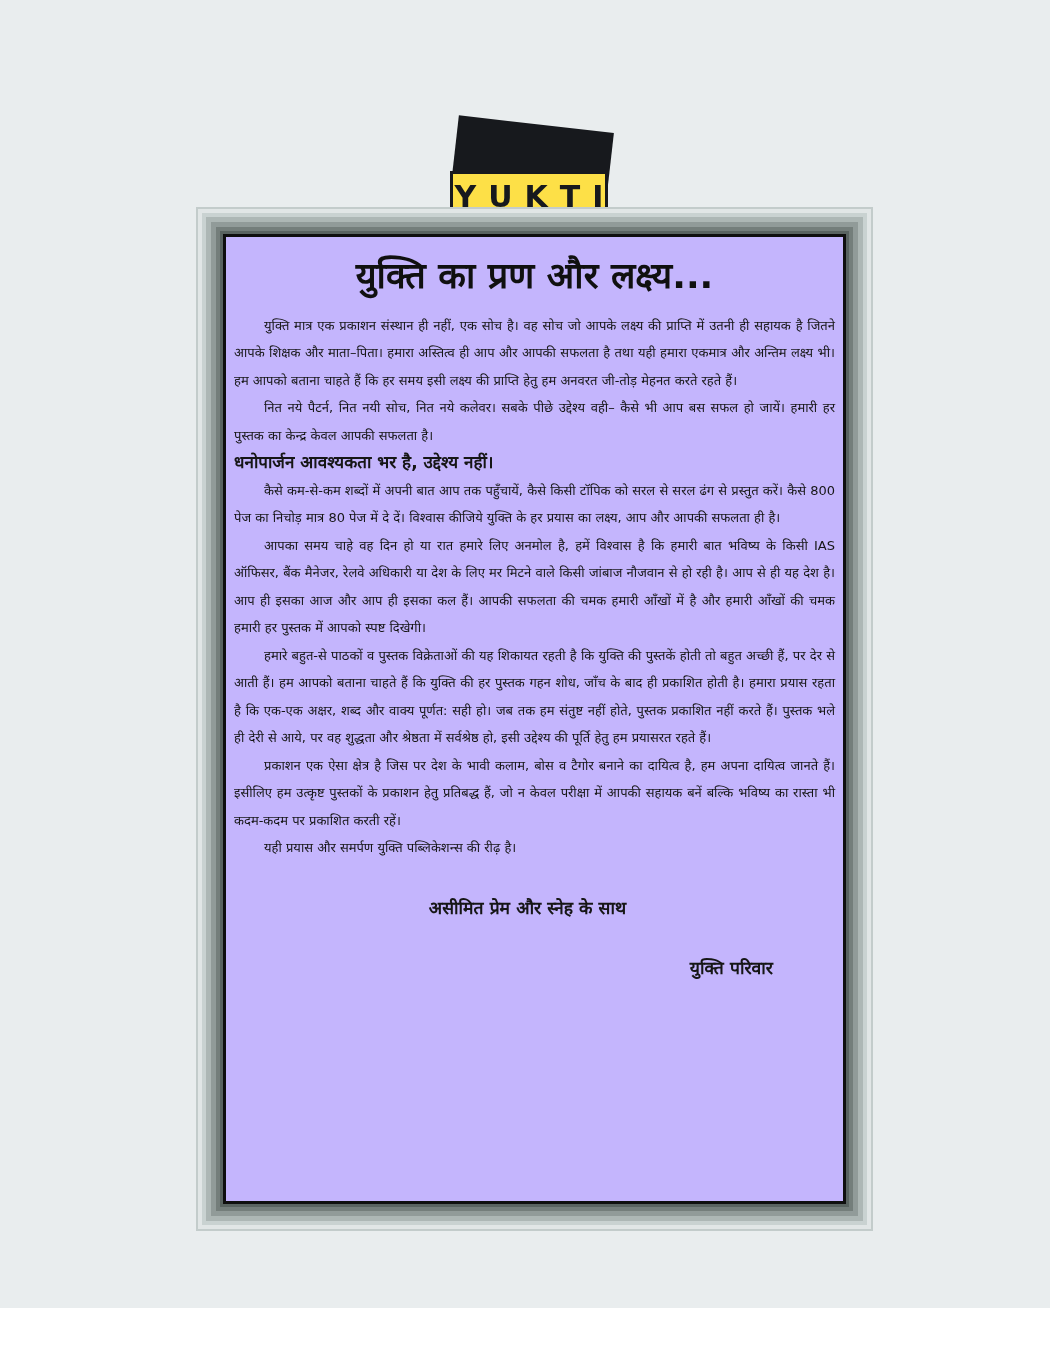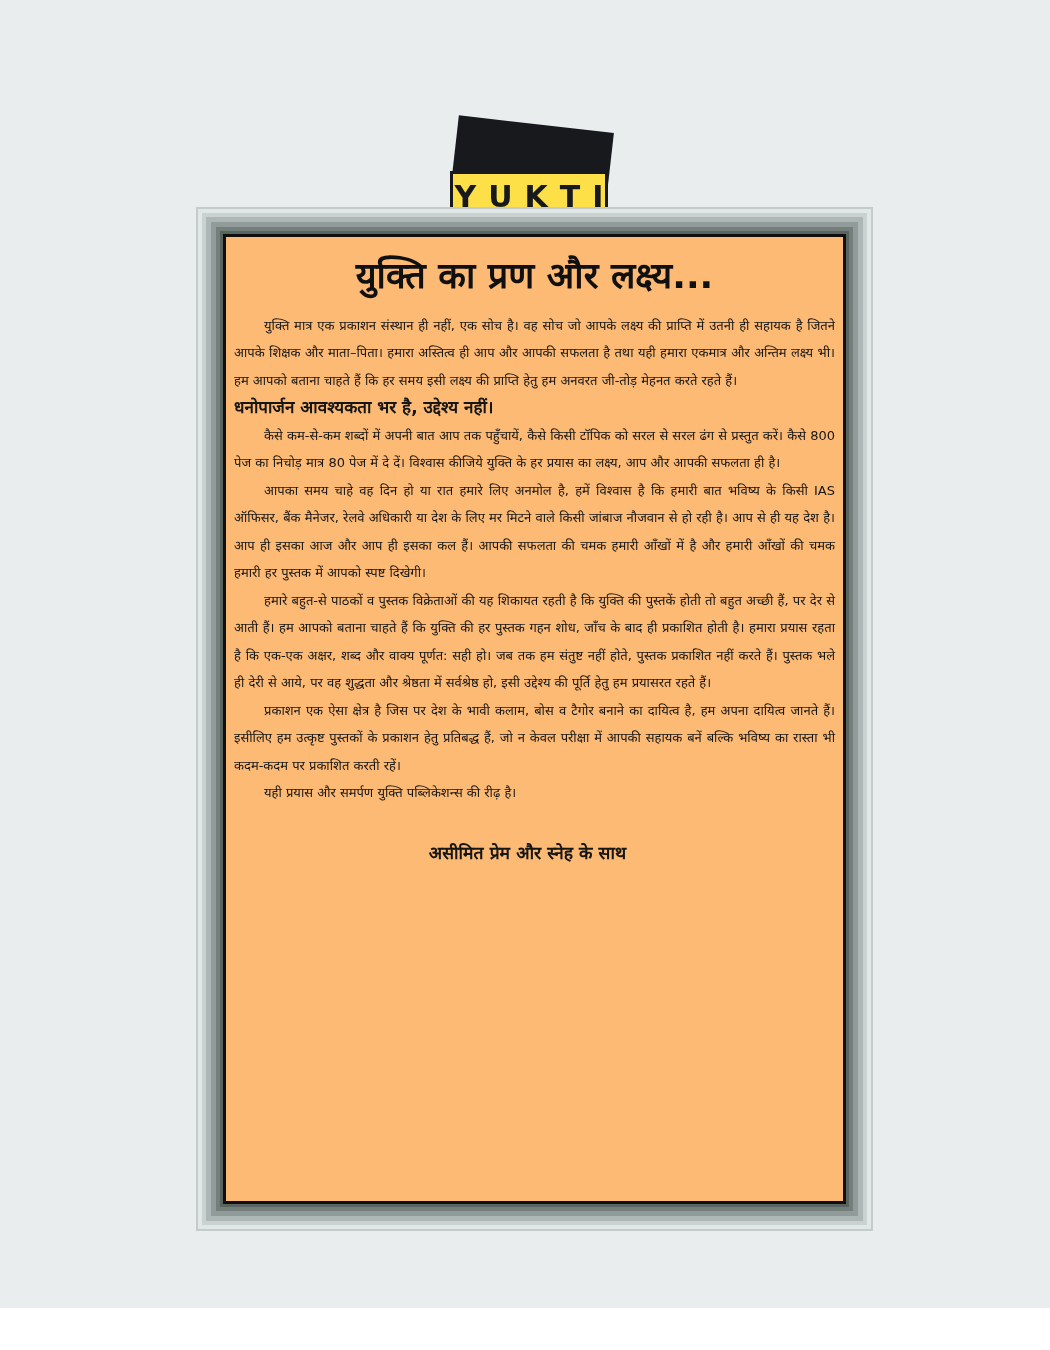--- a/index.html
+++ b/index.html
@@ -32,21 +32,21 @@
   }
   .f{width:100%;height:100%;box-sizing:border-box;}
   .f2{border:4px solid #e1e6e6;}
   .f3{border:4px solid #c9d2d1;}
   .f4{border:5px solid #adb7b5;}
   .f5{border:5px solid #919b99;}
   .f6{border:4px solid #747e7b;}
   .f7{border:3px solid #596360;}
   .panel{
     width:100%;height:100%;box-sizing:border-box;
-    border:3px solid #0f0f0f;background:#fdba74;
+    border:3px solid #0f0f0f;background:#c4b5fd;
     padding:6px 8px;overflow:hidden;
   }
 
   
   .pledge-title{
     margin:10px 0 12px 0;text-align:center;
     font-size:36px;font-weight:bold;color:#101010;line-height:1.3;
   }
   .para{
     margin:0;font-size:13px;line-height:27.5px;
@@ -82,28 +82,30 @@
     <div class="f f3">
       <div class="f f4">
         <div class="f f5">
           <div class="f f6">
             <div class="f f7">
               <div class="panel">
 
                 <h1 class="pledge-title">युक्ति का प्रण और लक्ष्य...</h1>
 
                 <p class="para">युक्ति मात्र एक प्रकाशन संस्थान ही नहीं, एक सोच है। वह सोच जो आपके लक्ष्य की प्राप्ति में उतनी ही सहायक है जितने आपके शिक्षक और माता–पिता। हमारा अस्तित्व ही आप और आपकी सफलता है तथा यही हमारा एकमात्र और अन्तिम लक्ष्य भी। हम आपको बताना चाहते हैं कि हर समय इसी लक्ष्य की प्राप्ति हेतु हम अनवरत जी-तोड़ मेहनत करते रहते हैं।</p>
+                <p class="para">नित नये पैटर्न, नित नयी सोच, नित नये कलेवर। सबके पीछे उद्देश्य वही– कैसे भी आप बस सफल हो जायें। हमारी हर पुस्तक का केन्द्र केवल आपकी सफलता है।</p>
                 <p class="center-line">धनोपार्जन आवश्यकता भर है, उद्देश्य नहीं।</p>
                 <p class="para">कैसे कम-से-कम शब्दों में अपनी बात आप तक पहुँचायें, कैसे किसी टॉपिक को सरल से सरल ढंग से प्रस्तुत करें। कैसे 800 पेज का निचोड़ मात्र 80 पेज में दे दें। विश्वास कीजिये युक्ति के हर प्रयास का लक्ष्य, आप और आपकी सफलता ही है।</p>
                 <p class="para">आपका समय चाहे वह दिन हो या रात हमारे लिए अनमोल है, हमें विश्वास है कि हमारी बात भविष्य के किसी IAS ऑफिसर, बैंक मैनेजर, रेलवे अधिकारी या देश के लिए मर मिटने वाले किसी जांबाज नौजवान से हो रही है। आप से ही यह देश है। आप ही इसका आज और आप ही इसका कल हैं। आपकी सफलता की चमक हमारी आँखों में है और हमारी आँखों की चमक हमारी हर पुस्तक में आपको स्पष्ट दिखेगी।</p>
                 <p class="para">हमारे बहुत-से पाठकों व पुस्तक विक्रेताओं की यह शिकायत रहती है कि युक्ति की पुस्तकें होती तो बहुत अच्छी हैं, पर देर से आती हैं। हम आपको बताना चाहते हैं कि युक्ति की हर पुस्तक गहन शोध, जाँच के बाद ही प्रकाशित होती है। हमारा प्रयास रहता है कि एक-एक अक्षर, शब्द और वाक्य पूर्णत: सही हो। जब तक हम संतुष्ट नहीं होते, पुस्तक प्रकाशित नहीं करते हैं। पुस्तक भले ही देरी से आये, पर वह शुद्धता और श्रेष्ठता में सर्वश्रेष्ठ हो, इसी उद्देश्य की पूर्ति हेतु हम प्रयासरत रहते हैं।</p>
                 <p class="para">प्रकाशन एक ऐसा क्षेत्र है जिस पर देश के भावी कलाम, बोस व टैगोर बनाने का दायित्व है, हम अपना दायित्व जानते हैं। इसीलिए हम उत्कृष्ट पुस्तकों के प्रकाशन हेतु प्रतिबद्ध हैं, जो न केवल परीक्षा में आपकी सहायक बनें बल्कि भविष्य का रास्ता भी कदम-कदम पर प्रकाशित करती रहें।</p>
                 <p class="para">यही प्रयास और समर्पण युक्ति पब्लिकेशन्स की रीढ़ है।</p>
 
                 <p class="signoff">असीमित प्रेम और स्नेह के साथ</p>
+                <p class="signature">युक्ति परिवार</p>
 
               </div>
             </div>
           </div>
         </div>
       </div>
     </div>
   </div>
 </div>
 

